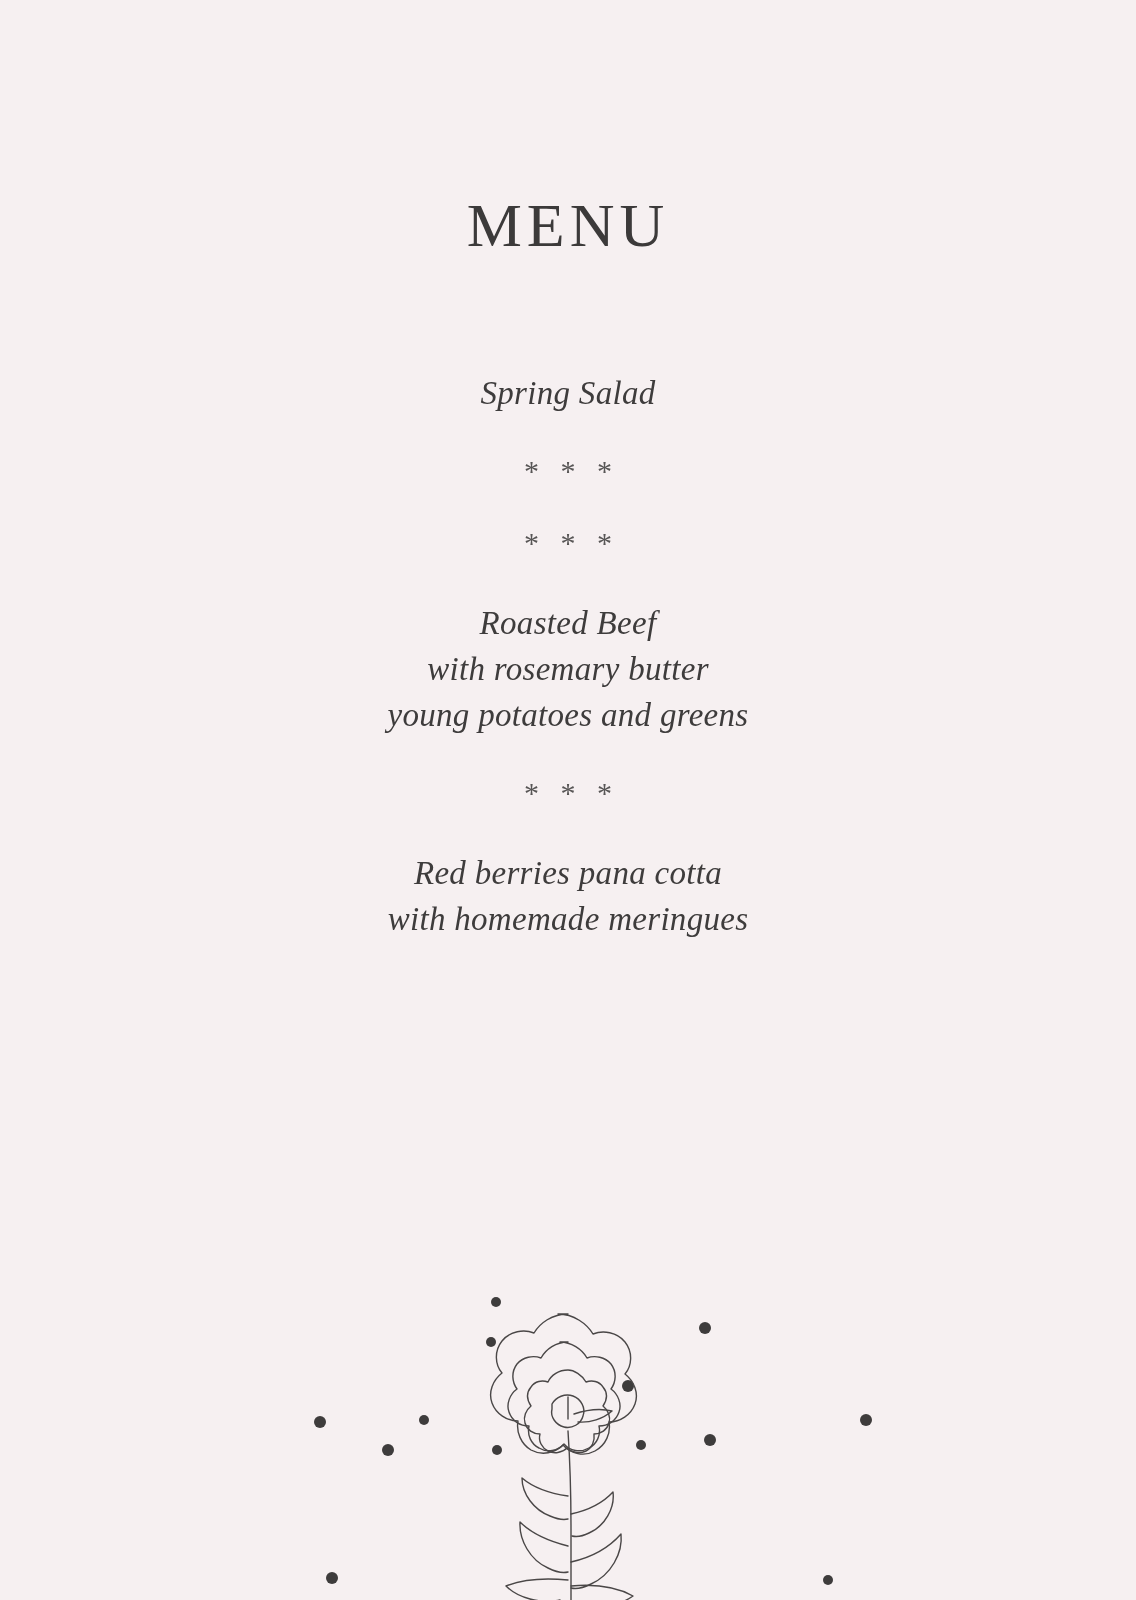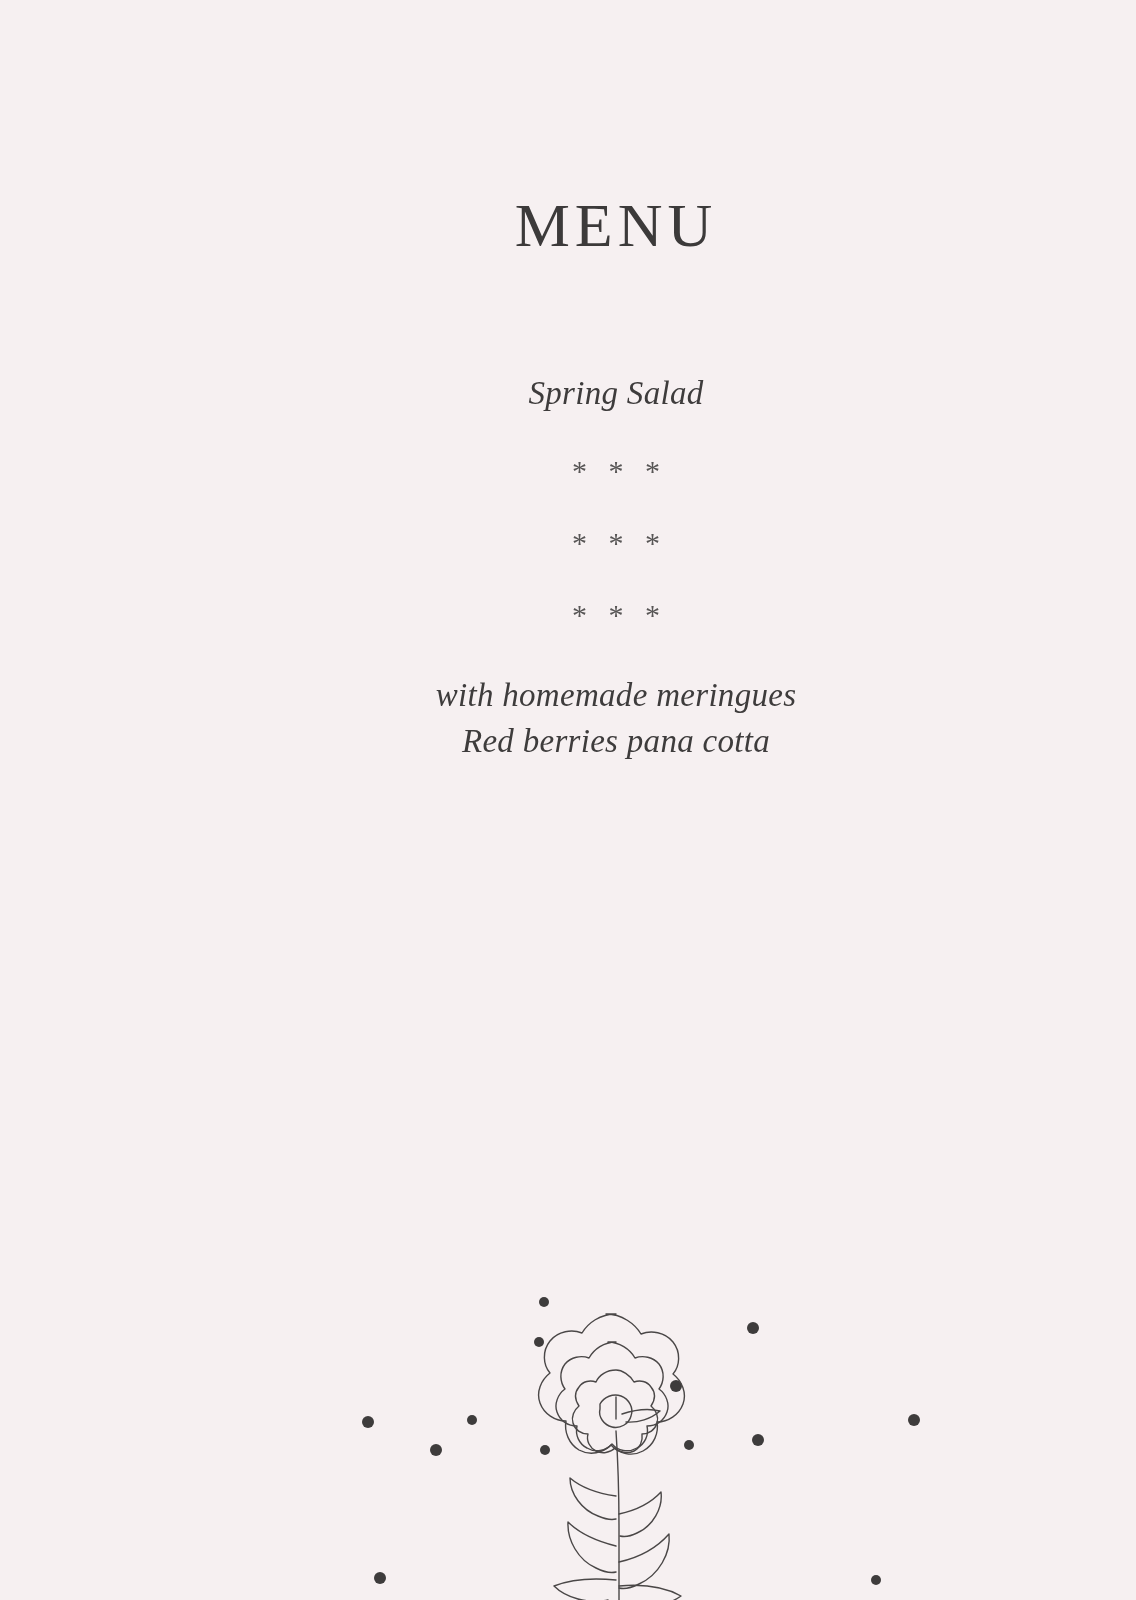--- a/index.html
+++ b/index.html
@@ -13,21 +13,20 @@
     font-family: "Liberation Serif", serif;
     color: #3e3c3c;
     overflow: hidden;
     position: relative;
   }
   .page {
     position: relative;
     width: 1044px;
     height: 1600px;
     box-sizing: border-box;
-    margin-left: 48px;
   }
   .menu-title {
     position: absolute;
     top: 190px;
     left: 0;
     width: 1136px;
     text-align: center;
     font-family: "Liberation Serif", serif;
     font-size: 62px;
     letter-spacing: 5px;
@@ -93,26 +92,31 @@
 
     <div class="course">
       <span class="course-line">Spring Salad</span>
     </div>
 
     <div class="divider">* * *</div>
 
 
     <div class="divider">* * *</div>
 
+    <div class="course">
+      <span class="course-line">Roasted Beef</span>
+      <span class="course-line">with rosemary butter</span>
+      <span class="course-line">young potatoes and greens</span>
+    </div>
 
     <div class="divider">* * *</div>
 
     <div class="course">
+      <span class="course-line">Red berries pana cotta</span>
       <span class="course-line">with homemade meringues</span>
-      <span class="course-line">Red berries pana cotta</span>
     </div>
 
   </div>
 
   <div class="flower-wrap">
 
     <svg class="dots-svg" width="1136" height="320" viewBox="0 0 1136 320">
       <g fill="#3e3c3c">
         <circle cx="496" cy="22" r="5"></circle>
         <circle cx="491" cy="62" r="5"></circle>

